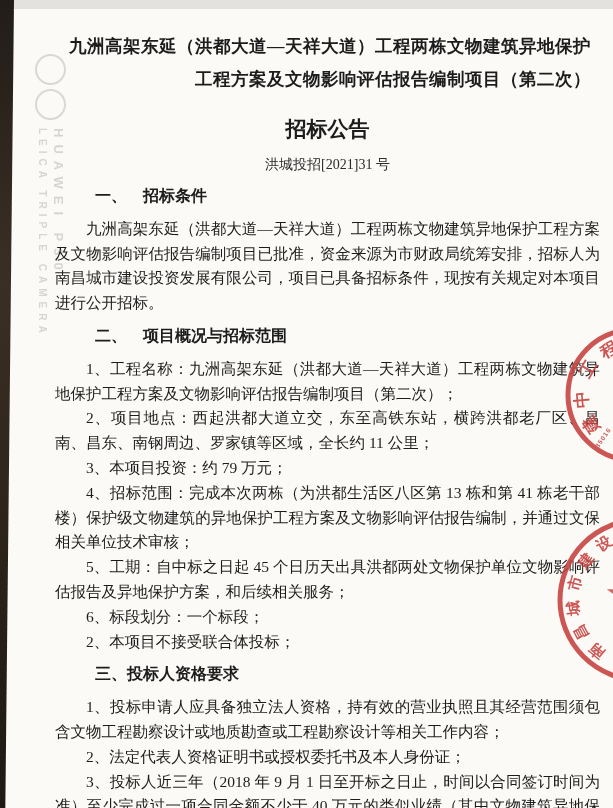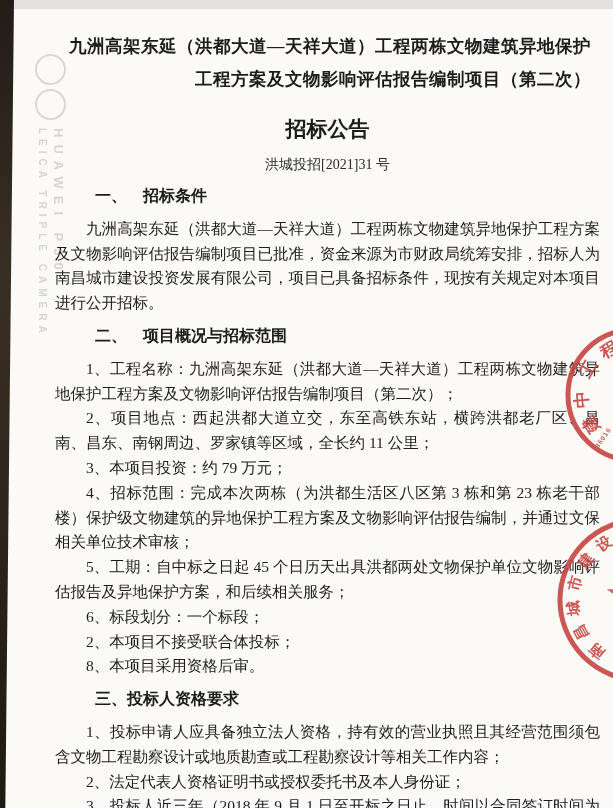--- a/index.html
+++ b/index.html
@@ -69,25 +69,24 @@
     <div class="sec">
       <div class="sec-h">一、　招标条件</div>
       <p class="para">九洲高架东延（洪都大道—天祥大道）工程两栋文物建筑异地保护工程方案及文物影响评估报告编制项目已批准，资金来源为市财政局统筹安排，招标人为南昌城市建设投资发展有限公司，项目已具备招标条件，现按有关规定对本项目进行公开招标。</p>
     </div>
 
     <div class="sec">
       <div class="sec-h">二、　项目概况与招标范围</div>
       <p class="para">1、工程名称：九洲高架东延（洪都大道—天祥大道）工程两栋文物建筑异地保护工程方案及文物影响评估报告编制项目（第二次）；</p>
       <p class="para">2、项目地点：西起洪都大道立交，东至高铁东站，横跨洪都老厂区、昌南、昌东、南钢周边、罗家镇等区域，全长约 11 公里；</p>
       <p class="para">3、本项目投资：约 79 万元；</p>
-      <p class="para">4、招标范围：完成本次两栋（为洪都生活区八区第 3 栋和第 23 栋老干部楼）保护级文物建筑的异地保护工程方案及文物影响评估报告编制，并通过文保相关单位技术审核；</p>
+      <p class="para">4、招标范围：完成本次两栋（为洪都生活区八区第 13 栋和第 41 栋老干部楼）保护级文物建筑的异地保护工程方案及文物影响评估报告编制，并通过文保相关单位技术审核；</p>
       <p class="para">5、工期：自中标之日起 45 个日历天出具洪都两处文物保护单位文物影响评估报告及异地保护方案，和后续相关服务；</p>
       <p class="para">6、标段划分：一个标段；</p>
       <p class="para">2、本项目不接受联合体投标；</p>
-      <p class="para">8、本项目采用资格后审。</p>
     </div>
 
     <div class="sec">
       <div class="sec-h">三、投标人资格要求</div>
       <p class="para">1、投标申请人应具备独立法人资格，持有效的营业执照且其经营范围须包含文物工程勘察设计或地质勘查或工程勘察设计等相关工作内容；</p>
       <p class="para">2、法定代表人资格证明书或授权委托书及本人身份证；</p>
       <p class="para">3、投标人近三年（2018 年 9 月 1 日至开标之日止，时间以合同签订时间为准）至少完成过一项合同金额不少于 40 万元的类似业绩（其中文物建筑异地保护工</p>
     </div>
   </div>
 

